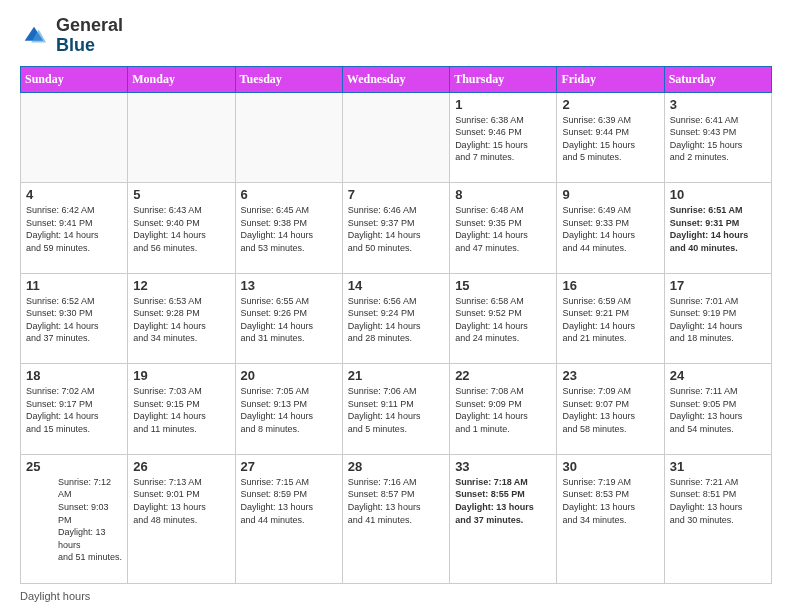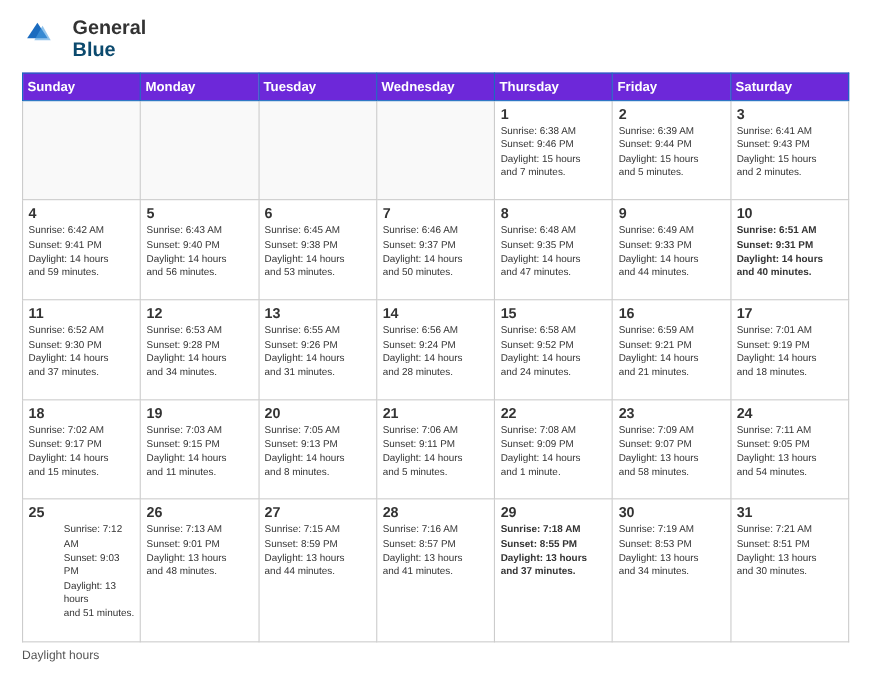--- a/index.html
+++ b/index.html
@@ -18,21 +18,22 @@
       flex-direction: column;
     }
     .header {
       display: flex;
       justify-content: space-between;
       align-items: flex-start;
       margin-bottom: 10px;
     }
     .logo {
       display: flex;
-      gap: 18px;
+      align-items: center;
+      gap: 8px;
     }
     .logo-text {
       display: flex;
       flex-direction: column;
       line-height: 1.1;
     }
     .logo-general {
       font-size: 18px;
       font-weight: bold;
       color: #333;
@@ -59,27 +60,28 @@
       color: #555;
     }
     .calendar {
       flex: 1;
       border: 1px solid #ccc;
       border-collapse: collapse;
       width: 100%;
       table-layout: fixed;
     }
     .calendar th {
-      background: #6d28d9;
+      background: #d946ef;
       color: #fff;
       font-size: 12px;
       font-weight: bold;
       padding: 5px 4px;
       border: 1px solid #1a6bbf;
       text-align: left;
+      font-family: Liberation Serif, serif;
     }
     .calendar td {
       border: 1px solid #ccc;
       vertical-align: top;
       padding: 4px 5px;
       font-size: 9.5px;
       color: #333;
       height: 80px;
       width: 113px;
     }
@@ -339,21 +341,21 @@
 and 44 minutes.</div>
           </td>
           <td>
             <span class="day-num">28</span>
             <div class="day-info" style="white-space: pre-line;">Sunrise: 7:16 AM
 Sunset: 8:57 PM
 Daylight: 13 hours
 and 41 minutes.</div>
           </td>
           <td>
-            <span class="day-num">29</span>
+            <span class="day-num">33</span>
             <div class="day-info" style="white-space: pre-line; font-weight: bold;">Sunrise: 7:18 AM
 Sunset: 8:55 PM
 Daylight: 13 hours
 and 37 minutes.</div>
           </td>
           <td>
             <span class="day-num">30</span>
             <div class="day-info" style="white-space: pre-line;">Sunrise: 7:19 AM
 Sunset: 8:53 PM
 Daylight: 13 hours

